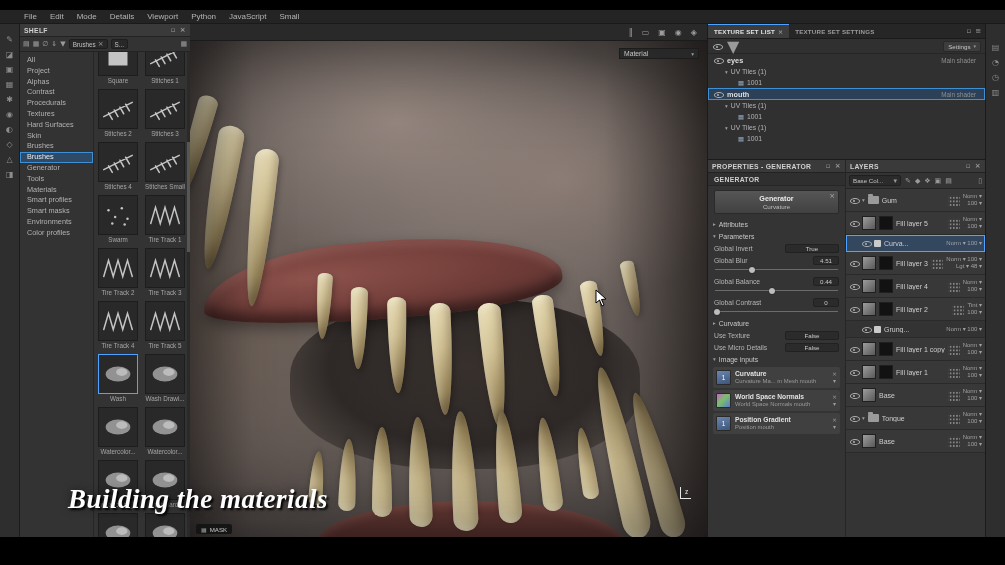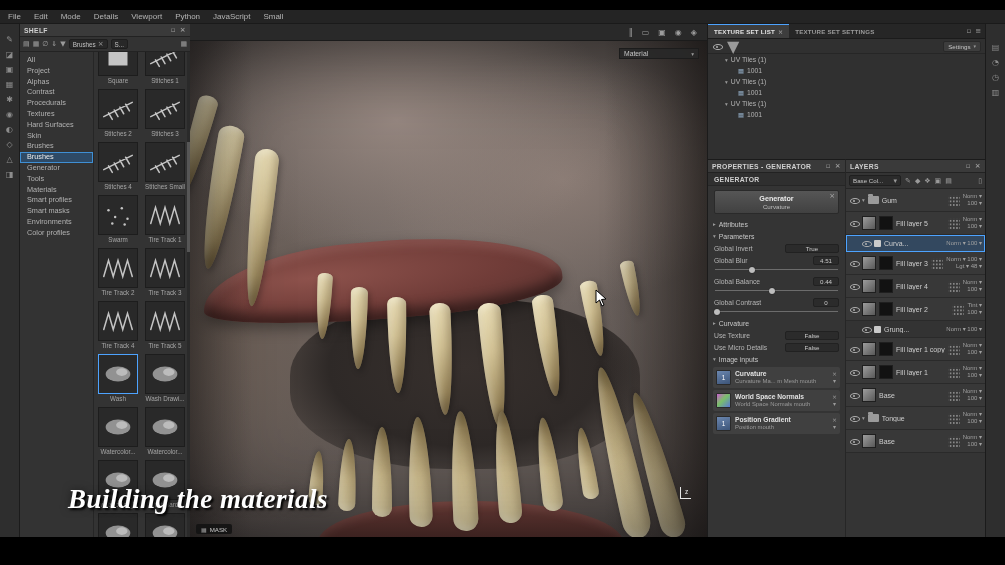--- a/index.html
+++ b/index.html
@@ -1,20 +1,20 @@
 <!DOCTYPE html>
 <html><head>
 <meta charset="utf-8">
 <style>
 *{margin:0;padding:0;box-sizing:border-box;}
 html,body{width:1005px;height:565px;}
 body{position:relative;background:#000;overflow:hidden;font-family:"Liberation Sans",sans-serif;color:#b8b8b8;}
 .icon{font-family:"DejaVu Sans",sans-serif;color:#9a9a9a;}
 
-#menubar{position:absolute;top:10px;left:0;width:100%;height:14px;background:#242424;display:flex;align-items:center;gap:13px;padding-left:8px;font-size:8px;color:#b5b5b5;border-bottom:1px solid #1a1a1a;}
+#menubar{position:absolute;top:10px;left:0;width:100%;height:14px;background:#242424;display:flex;align-items:center;gap:13px;padding-left:24px;font-size:8px;color:#b5b5b5;border-bottom:1px solid #1a1a1a;}
 .menu-item{white-space:nowrap;}
 
 #app{position:absolute;top:24px;left:0;width:1005px;height:513px;background:#262626;}
 #left-strip{position:absolute;left:0;top:0;width:20px;height:100%;background:#2e2e2e;border-right:1px solid #1b1b1b;padding-top:6px;}
 #left-strip .icon,#right-strip .icon{display:block;text-align:center;margin:4px 0;font-size:8px;line-height:11px;color:#8c8c8c;}
 #right-strip{position:absolute;left:985px;top:0;width:20px;height:100%;background:#2e2e2e;border-left:1px solid #1b1b1b;padding-top:14px;}
 
 #shelf{position:absolute;left:20px;top:0;width:170px;height:100%;background:#333;}
 .panel-header{height:13px;background:#3a3a3a;display:flex;align-items:center;justify-content:space-between;padding:0 4px;font-size:6.8px;font-weight:bold;color:#cfcfcf;border-bottom:1px solid #222;letter-spacing:.3px;}
 .ph-icons{display:flex;gap:4px;}
@@ -455,27 +455,37 @@
     </div>
     <div id="tsl-toolbar">
         <span class="eye"></span>
         <span class="icon">▼</span>
         <div class="settings-btn">
           <span>Settings</span>
           <span class="icon caret">▾</span>
         </div>
       </div>
     <div id="tsl-list">
+        <div class="set-row">
+          <span class="eye"></span>
+          <span class="set-name">eyes</span>
+          <span class="set-shader">Main shader</span>
+        </div>
         <div class="uv-row">
           <span class="icon chev">▾</span>
           <span>UV Tiles (1)</span>
         </div>
         <div class="tile-row">
           <span class="icon tilegrid">▦</span>
           <span>1001</span>
+        </div>
+        <div class="set-row selected">
+          <span class="eye"></span>
+          <span class="set-name">mouth</span>
+          <span class="set-shader">Main shader</span>
         </div>
         <div class="uv-row">
           <span class="icon chev">▾</span>
           <span>UV Tiles (1)</span>
         </div>
         <div class="tile-row">
           <span class="icon tilegrid">▦</span>
           <span>1001</span>
         </div>
         <div class="uv-row">

